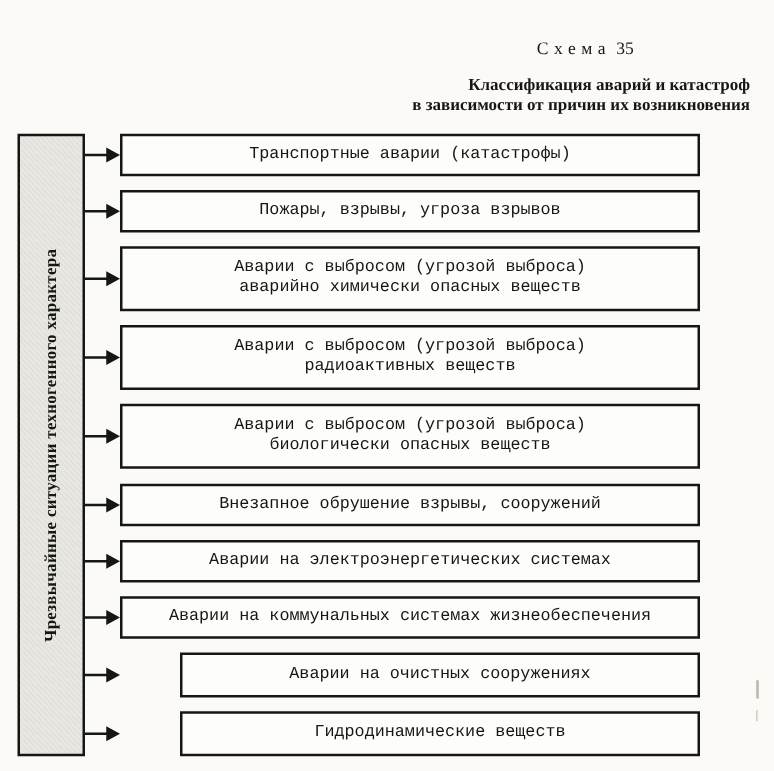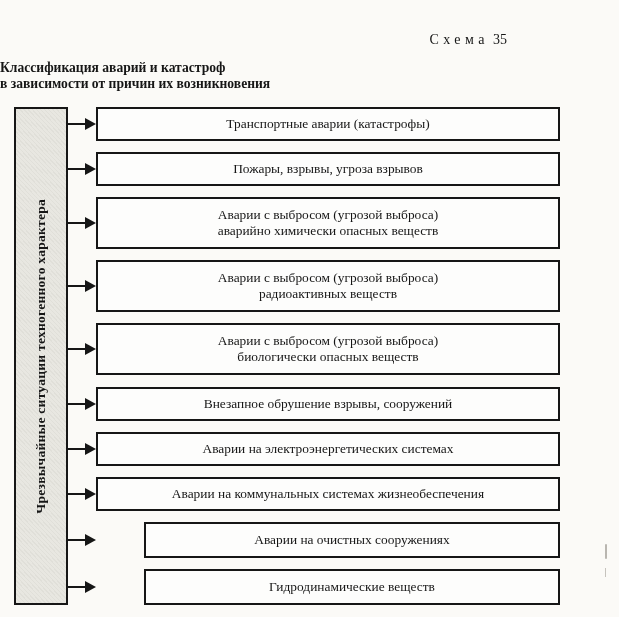--- a/index.html
+++ b/index.html
@@ -19,21 +19,21 @@
 
   
   .scheme-label{
     position:absolute;top:32px;right:112px;
     font-size:14px;letter-spacing:0;white-space:nowrap;
   }
   .scheme-label .word{letter-spacing:0.32em;}
   .scheme-label .num{margin-left:4px;}
   .doc-title{
     position:absolute;top:60px;left:0;width:600px;
-    text-align:left;font-weight:bold;font-size:13.6px;line-height:16px;
+    text-align:right;font-weight:bold;font-size:13.6px;line-height:16px;
   }
 
   
   .diagram{
     position:absolute;top:107px;left:14px;width:546px;height:498px;
     display:flex;
   }
   .sidebar{
     flex:0 0 54px;
     border:2px solid var(--ink);
@@ -45,20 +45,21 @@
   .sidebar .vtext{
     writing-mode:vertical-rl;
     transform:rotate(180deg);
     font-weight:bold;font-size:13.5px;
     white-space:nowrap;letter-spacing:0.02em;
     text-align:center;
   }
   .rows{
     flex:1;display:flex;flex-direction:column;
     justify-content:space-between;
+    font-family:Liberation Mono, monospace;
   }
   .row{display:flex;}
   .row.h34{height:34px;}
   .row.h52{height:52px;border-radius:18px;}
   .row.h36{height:36px;gap:48px;}
   .connector{
     flex:0 0 28px;align-self:center;
     display:flex;align-items:center;height:12px;
   }
   .c-line{flex:1;height:2px;background:var(--ink);}

